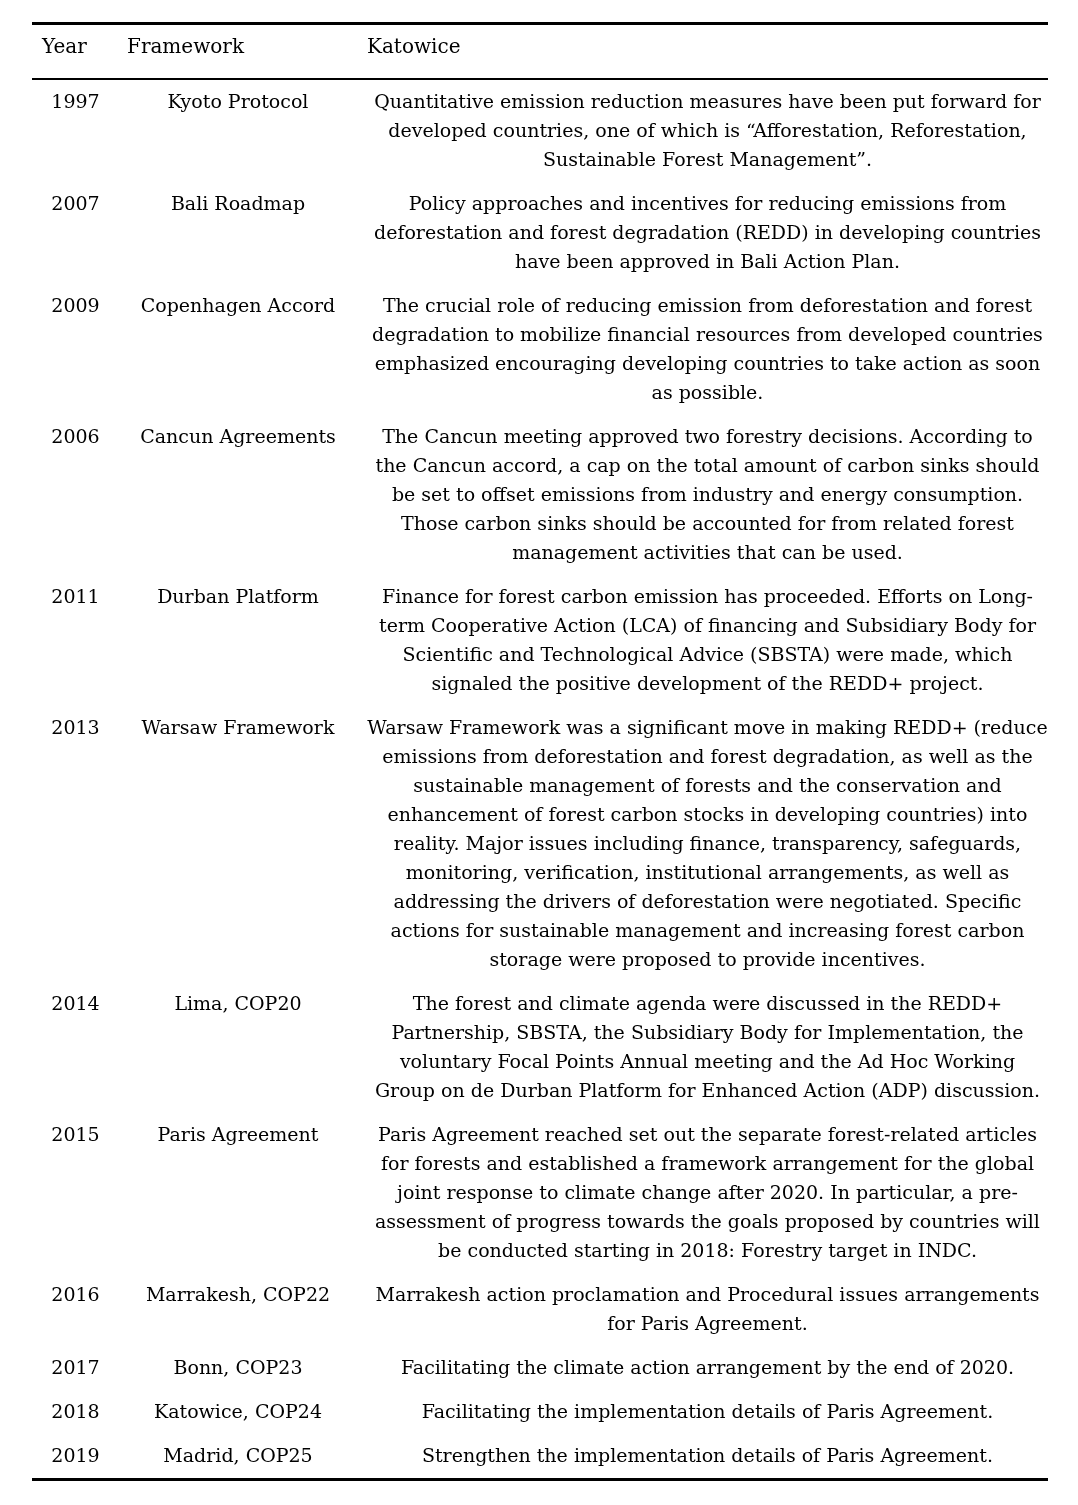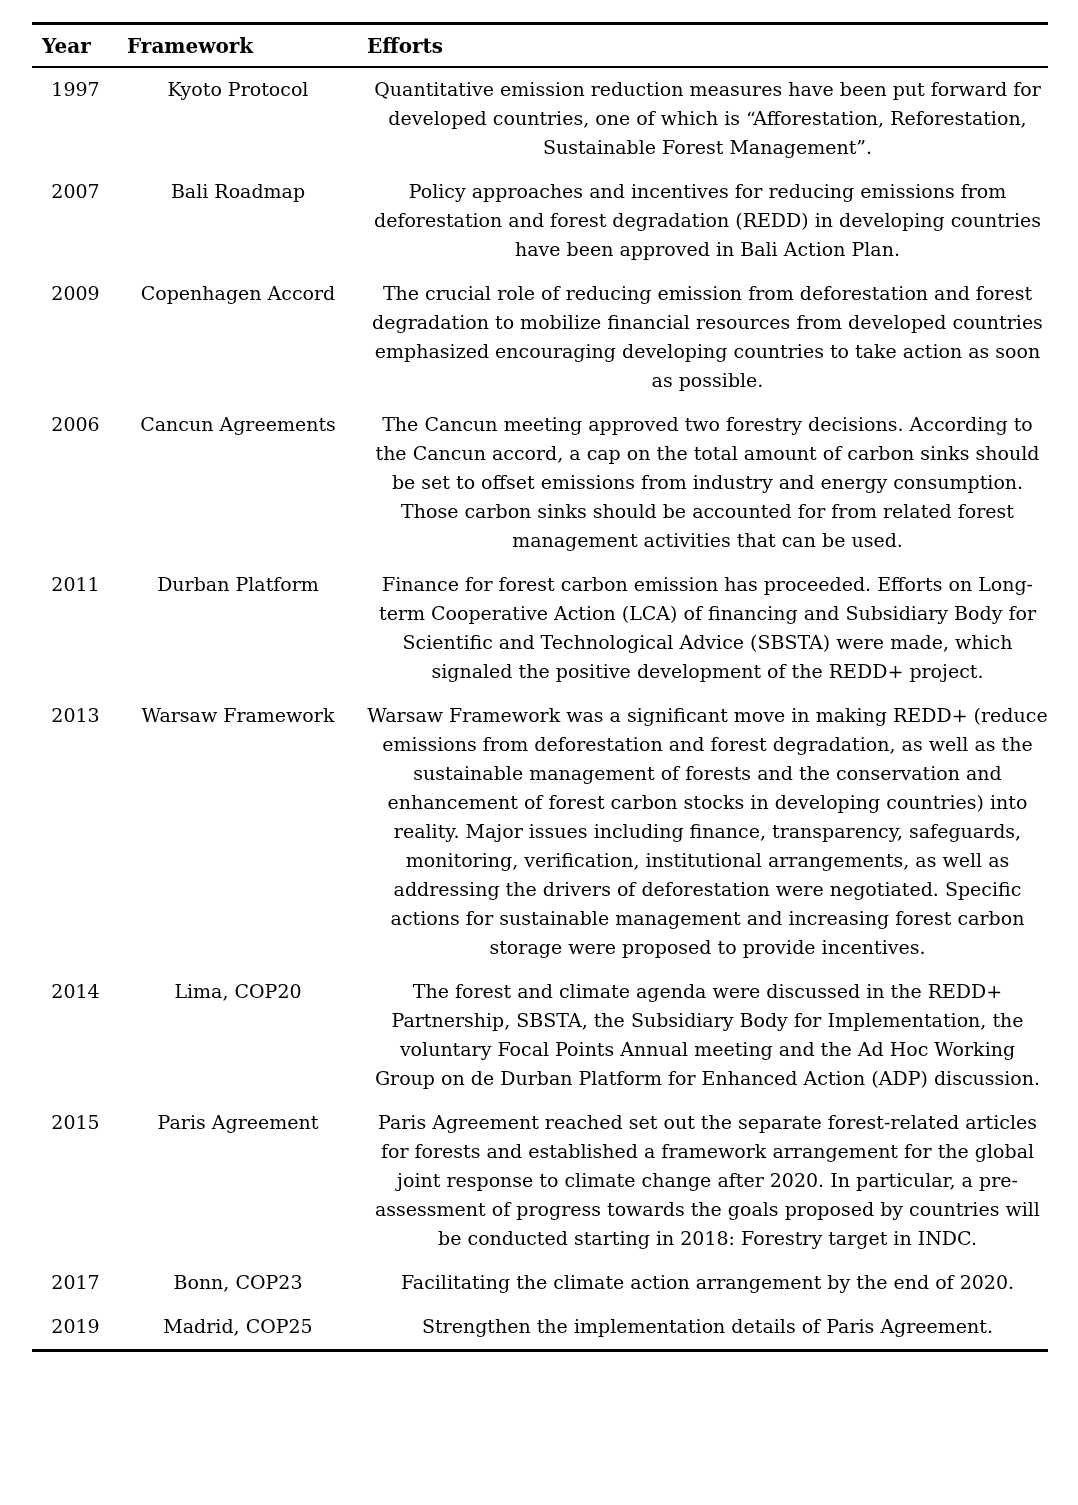--- a/index.html
+++ b/index.html
@@ -28,24 +28,24 @@
   }
   table.data-table {
     width: 1016px;
     border-collapse: collapse;
     border-top: 3px solid #000;
     border-bottom: 3px solid #000;
     table-layout: fixed;
   }
   table.data-table thead th {
     text-align: left;
-    font-weight: bold;
+    font-weight: normal;
     font-size: 20px;
     line-height: 24px;
-    padding: 9px 8px 8px 10px;
+    padding: 9px 8px 20px 10px;
     border-bottom: 2px solid #000;
   }
   table.data-table col.col-year { width: 85px; }
   table.data-table col.col-agreement { width: 240px; }
   table.data-table col.col-progress { width: auto; }
   table.data-table tbody td {
     font-size: 19px;
     line-height: 29px;
     vertical-align: top;
     padding: 7px 8px 8px 10px;
@@ -64,21 +64,21 @@
   <table class="data-table">
     <colgroup>
       <col class="col-year">
       <col class="col-agreement">
       <col class="col-progress">
     </colgroup>
     <thead>
       <tr>
         <th>Year</th>
         <th>Framework</th>
-        <th>Efforts</th>
+        <th>Katowice</th>
       </tr>
     </thead>
     <tbody>
         <tr>
     <td class="year-cell">1997</td>
     <td class="agreement-cell">Kyoto Protocol</td>
     <td class="progress-cell">Quantitative emission reduction measures have been put forward for developed countries, one of which is “Afforestation, Reforestation, Sustainable Forest Management”.</td>
   </tr>
         <tr>
     <td class="year-cell">2007</td>
@@ -109,23 +109,33 @@
     <td class="year-cell">2014</td>
     <td class="agreement-cell">Lima, COP20</td>
     <td class="progress-cell">The forest and climate agenda were discussed in the REDD+ Partnership, SBSTA, the Subsidiary Body for Implementation, the voluntary Focal Points Annual meeting and the Ad Hoc Working Group on de Durban Platform for Enhanced Action (ADP) discussion.</td>
   </tr>
         <tr>
     <td class="year-cell">2015</td>
     <td class="agreement-cell">Paris Agreement</td>
     <td class="progress-cell">Paris Agreement reached set out the separate forest-related articles for forests and established a framework arrangement for the global joint response to climate change after 2020. In particular, a pre-assessment of progress towards the goals proposed by countries will be conducted starting in 2018: Forestry target in INDC.</td>
   </tr>
         <tr>
+    <td class="year-cell">2016</td>
+    <td class="agreement-cell">Marrakesh, COP22</td>
+    <td class="progress-cell">Marrakesh action proclamation and Procedural issues arrangements for Paris Agreement.</td>
+  </tr>
+        <tr>
     <td class="year-cell">2017</td>
     <td class="agreement-cell">Bonn, COP23</td>
     <td class="progress-cell">Facilitating the climate action arrangement by the end of 2020.</td>
+  </tr>
+        <tr>
+    <td class="year-cell">2018</td>
+    <td class="agreement-cell">Katowice, COP24</td>
+    <td class="progress-cell">Facilitating the implementation details of Paris Agreement.</td>
   </tr>
         <tr>
     <td class="year-cell">2019</td>
     <td class="agreement-cell">Madrid, COP25</td>
     <td class="progress-cell">Strengthen the implementation details of Paris Agreement.</td>
   </tr>
       </tbody>
   </table>
 
 </div>

